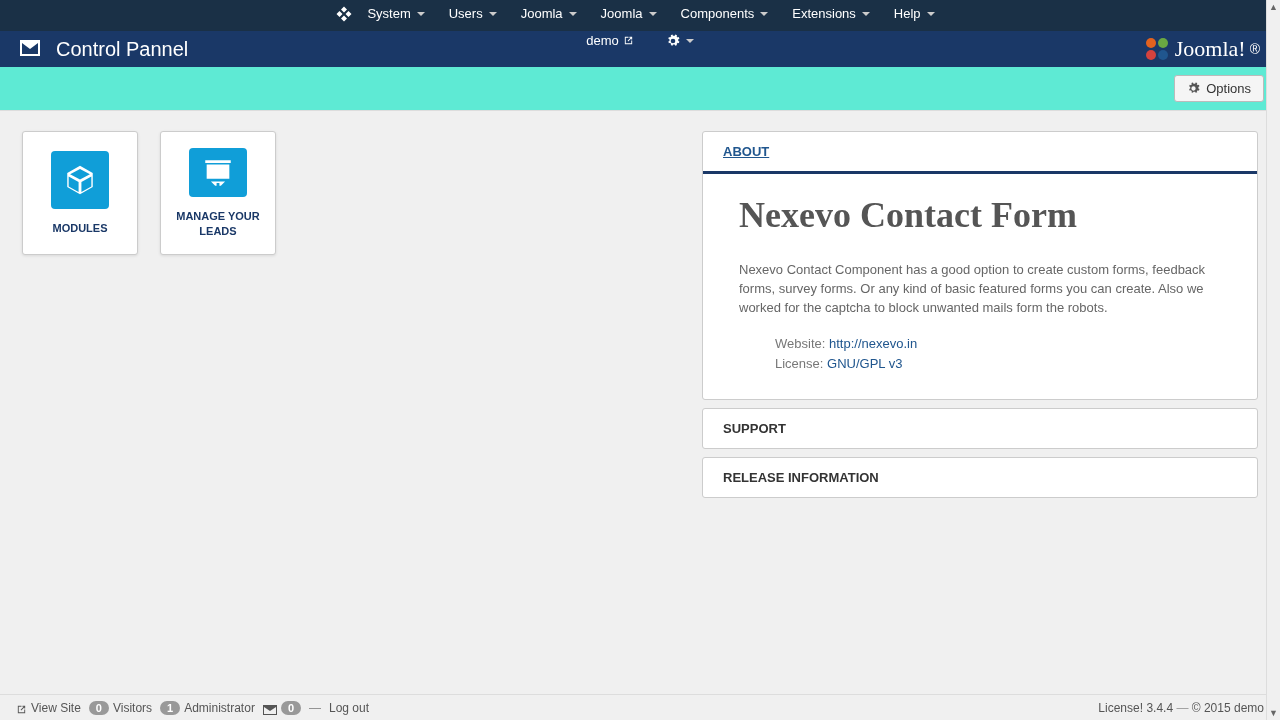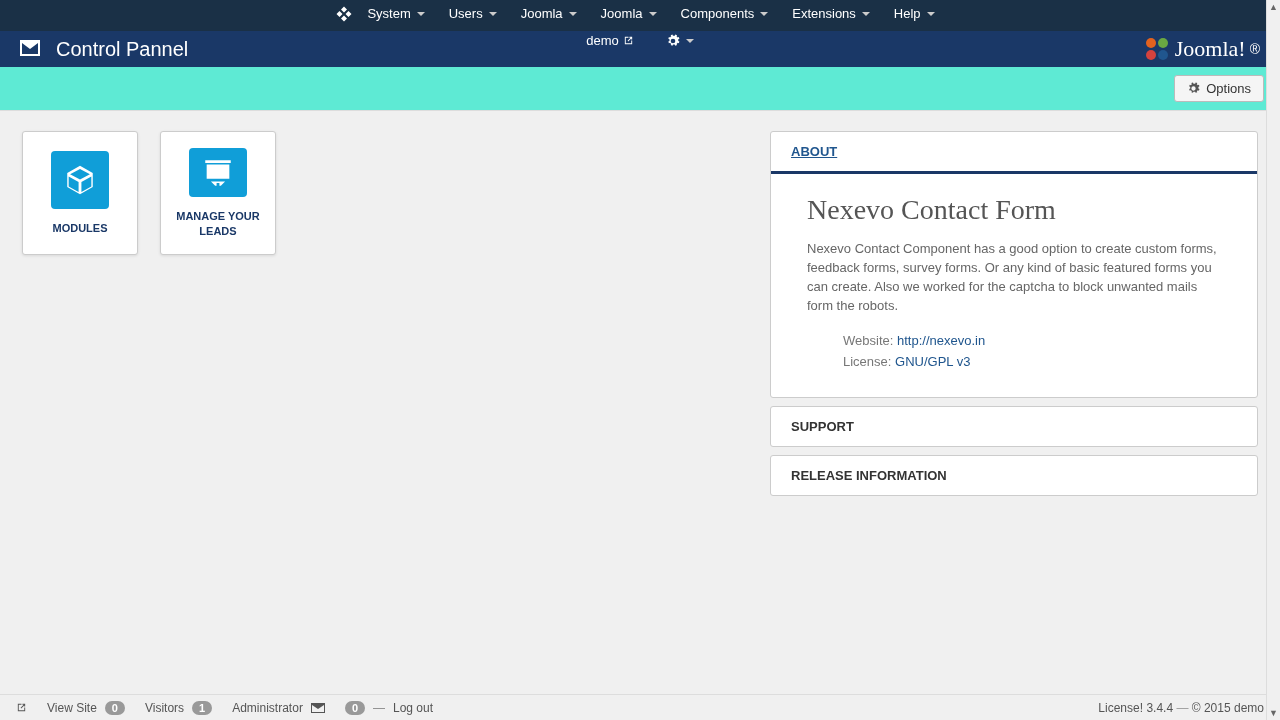--- a/index.html
+++ b/index.html
@@ -16,40 +16,40 @@
 .header-left { display: flex; align-items: center; gap: 16px; color: #fff; }
 .header-title { font-size: 20px; font-weight: 400; }
 .envelope-icon svg { fill: #fff; }
 .joomla-logo { display: flex; align-items: center; gap: 4px; }
 
 .toolbar { background: #5eead4; border-bottom: 1px solid #ddd; padding: 8px 16px; display: flex; justify-content: flex-end; }
 .btn { background: #f5f5f5; border: 1px solid #bbb; border-radius: 3px; padding: 5px 12px; font-size: 13px; cursor: pointer; display: flex; align-items: center; gap: 6px; color: #333; }
 
 .content { display: flex; padding: 20px 22px; gap: 30px; }
 .left-col { flex: 1; display: flex; gap: 22px; }
-.right-col { width: 488px; }
+.right-col { width: 556px; }
 
 .card { background: #fff; border: 1px solid #ccc; border-radius: 3px; box-shadow: 0 1px 3px rgba(0,0,0,0.1); width: 116px; height: 124px; display: flex; flex-direction: column; align-items: center; justify-content: center; padding: 16px 8px; cursor: pointer; gap: 12px; }
 .card-icon { width: 58px; height: 58px; background: #109ed8; border-radius: 4px; display: flex; align-items: center; justify-content: center; }
 .card-icon svg { fill: #fff; width: 34px; height: 34px; }
 .card-label { font-size: 11px; font-weight: bold; color: #1a3867; text-align: center; line-height: 1.3; }
 
 .panel { background: #fff; border: 1px solid #ccc; border-radius: 3px; margin-bottom: 8px; }
 .panel-head { padding: 12px 20px; font-weight: bold; font-size: 13px; color: #333; cursor: pointer; }
 .panel.active .panel-head { color: #20568e; border-bottom: 3px solid #1a3867; }
 .panel.active .panel-head a { color: #20568e; text-decoration: underline; }
 .panel-body { padding: 20px 36px 24px 36px; }
-.about-title { font-size: 28px; font-weight: 400; color: #555; margin-bottom: 14px; font-family: Georgia, serif; }
+.about-title { font-size: 36px; font-weight: 700; color: #555; margin-bottom: 25px; font-family: Georgia, serif; }
 .about-desc { font-size: 13px; color: #666; line-height: 1.45; margin-bottom: 16px; }
 .about-meta { padding-left: 36px; font-size: 13px; color: #777; line-height: 1.6; }
 .about-meta a { color: #20568e; text-decoration: none; }
 
 .footer { position: fixed; bottom: 0; left: 0; right: 0; background: #f0f0f0; border-top: 1px solid #ddd; height: 26px; display: flex; align-items: center; padding: 0 16px; justify-content: space-between; font-size: 12px; color: #555; }
 .footer-left { display: flex; align-items: center; gap: 8px; }
-.footer-item { display: flex; align-items: center; gap: 20px; cursor: pointer; }
+.footer-item { display: flex; align-items: flex-end; gap: 4px; cursor: pointer; }
 .badge { background: #999; color: #fff; border-radius: 9px; padding: 1px 7px; font-size: 11px; font-weight: bold; }
 .footer-sep { color: #999; }
 .ext-icon { width: 11px; height: 11px; }
 
 .scrollbar { position: fixed; right: 0; top: 0; width: 14px; height: 100%; background: #f0f0f0; border-left: 1px solid #ddd; }
 .scroll-arrow { height: 14px; display: flex; align-items: center; justify-content: center; font-size: 9px; color: #666; }
 </style>
 </head>
 <body>
 

